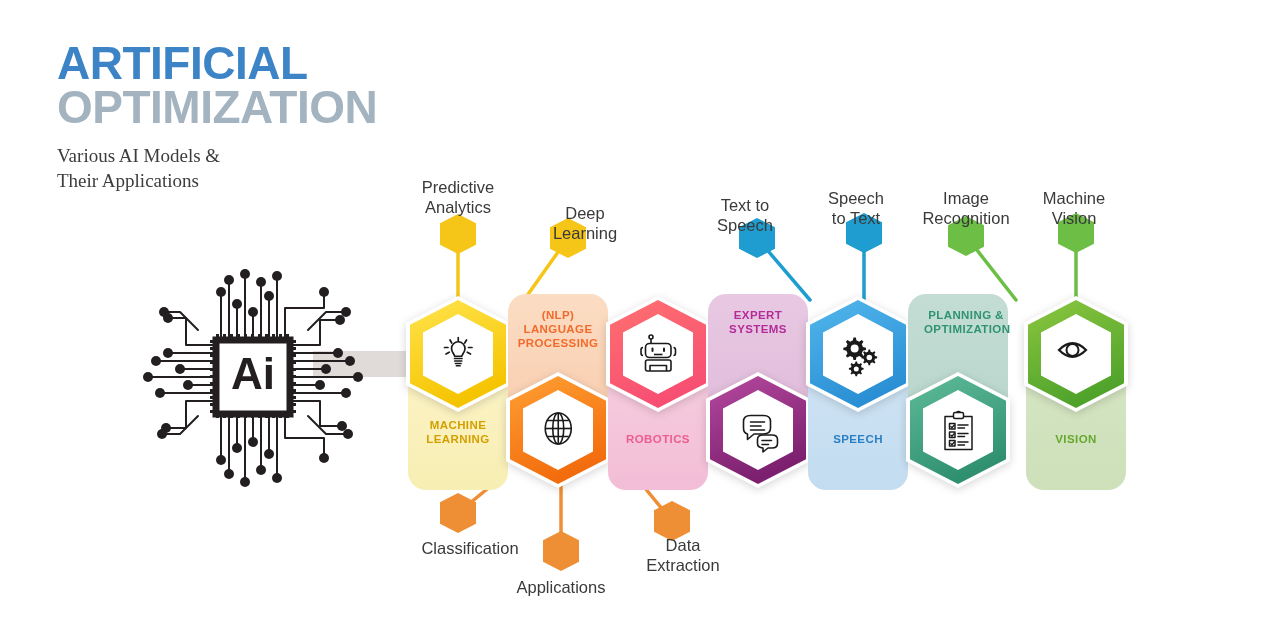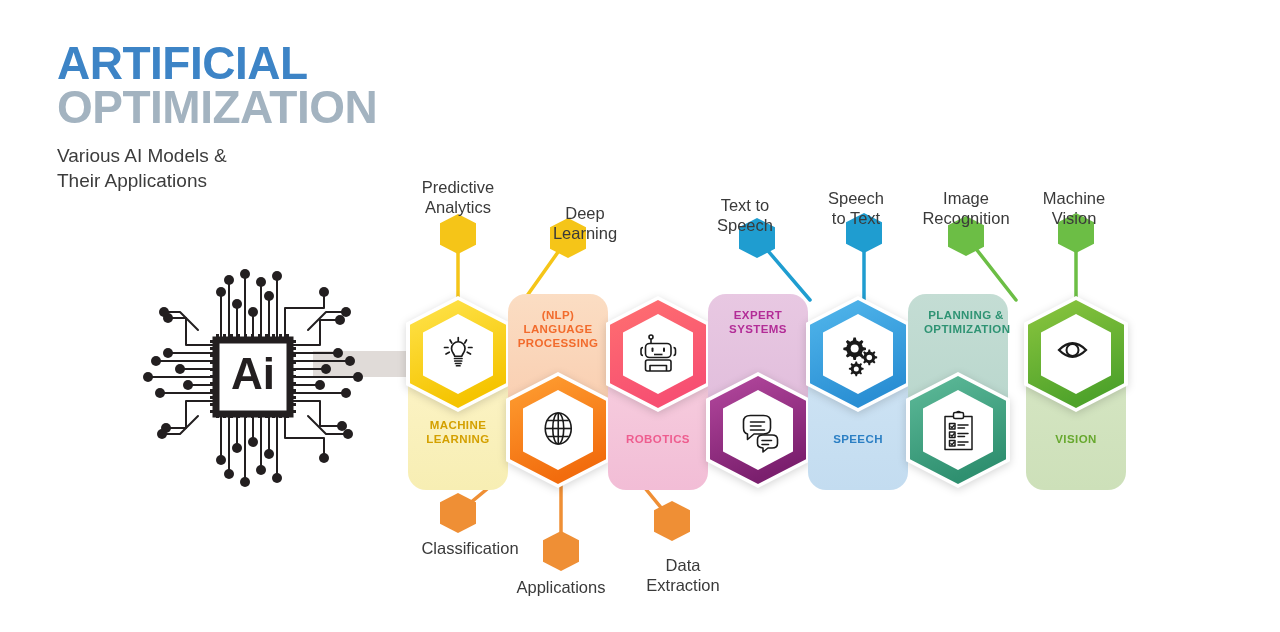--- a/index.html
+++ b/index.html
@@ -16,21 +16,21 @@
   #title-line1 {
     font-size: 46px; font-weight: 700; letter-spacing: -0.5px;
     color: #3d84c6; line-height: 0.96; white-space: nowrap;
   }
   #title-line2 {
     font-size: 46px; font-weight: 700; letter-spacing: -0.5px;
     color: #a3b3c0; line-height: 0.96; white-space: nowrap;
   }
   #subtitle {
     margin-top: 14px; font-size: 19px; color: #3c3c3c;
-    line-height: 1.32; font-weight: 400;
+    line-height: 1.32; font-weight: 400; font-family: Liberation Serif, serif;
   }
 
   
   #chip { position: absolute; left: 128px; top: 252px; width: 250px; height: 248px; }
   #chip svg { display: block; width: 250px; height: 248px; }
   #chip-bar {
     position: absolute; left: 313px; top: 351px;
     width: 100px; height: 26px; background: #e0dbd8;
   }
 
@@ -462,16 +462,16 @@
 
   <div id="leader-labels">
       <div class="leader" style="left: 368px; width: 180px; top: 178px;">Predictive<br>Analytics</div>
       <div class="leader" style="left: 495px; width: 180px; top: 204px;">Deep<br>Learning</div>
       <div class="leader" style="left: 655px; width: 180px; top: 196px;">Text to<br>Speech</div>
       <div class="leader" style="left: 766px; width: 180px; top: 189px;">Speech<br>to Text</div>
       <div class="leader" style="left: 876px; width: 180px; top: 189px;">Image<br>Recognition</div>
       <div class="leader" style="left: 984px; width: 180px; top: 189px;">Machine<br>Vision</div>
       <div class="leader" style="left: 380px; width: 180px; top: 539px; text-align: center;">Classification</div>
       <div class="leader" style="left: 471px; width: 180px; top: 578px;">Applications</div>
-      <div class="leader" style="left: 593px; width: 180px; top: 556px;">Data<br>Extraction</div>
+      <div class="leader" style="left: 593px; width: 180px; top: 536px;">Data<br>Extraction</div>
     </div>
 
 </div>
 
 </body></html>

